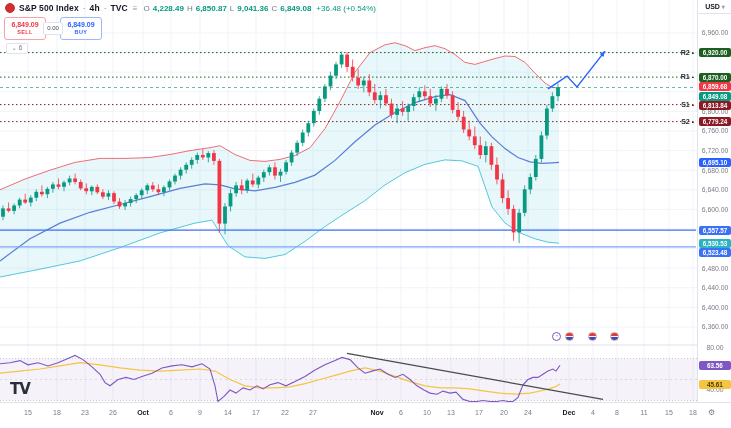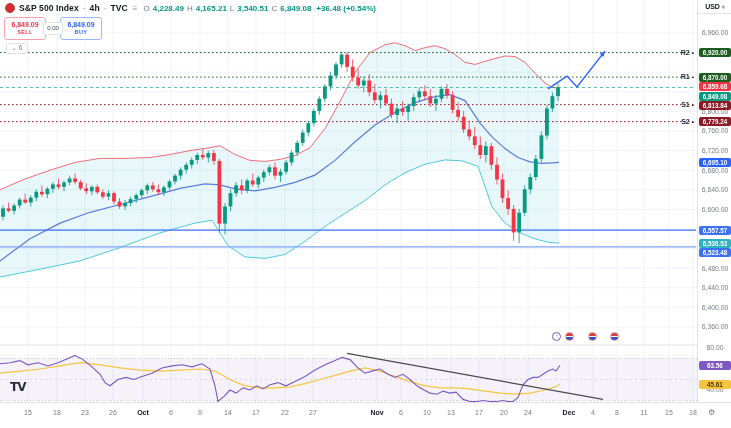--- a/index.html
+++ b/index.html
@@ -11,21 +11,21 @@
   #legend{position:absolute;left:5px;top:3px;display:flex;align-items:center;gap:4px;z-index:30;}
   #sym-logo{width:10px;height:10px;border-radius:50%;background:
     linear-gradient(180deg,#d32f2f 0 20%,#fff 20% 30%,#d32f2f 30% 45%,#fff 45% 55%,#d32f2f 55% 100%);
     border:1px solid #c62828;box-sizing:border-box;}
   .ttl{font-size:8.5px;font-weight:700;color:#131722;letter-spacing:.1px;}
   .sep{font-size:8.5px;color:#787b86;}
   #legend-menu{font-size:8px;color:#9598a1;margin-left:1px;}
   #ohlc{display:flex;gap:3px;margin-left:2px;}
   #ohlc .lb{font-size:8px;color:#787b86;}
   #ohlc .vl{font-size:8px;color:#089981;font-weight:600;}
-  #chg{font-size:8px;color:#089981;font-weight:700;margin-left:1px;}
+  #chg{font-size:8px;color:#089981;font-weight:400;margin-left:1px;}
   
   #tpanel{position:absolute;left:4px;top:17px;display:flex;align-items:center;z-index:30;}
   .tbtn{width:40px;height:21px;border-radius:3px;background:#fff;text-align:center;cursor:pointer;}
   .tbtn .p{font-size:7px;font-weight:700;line-height:9px;margin-top:2px;}
   .tbtn .l{font-size:5.5px;font-weight:700;line-height:7px;letter-spacing:.4px;}
   #sellbtn{border:1px solid #f7a1a8;color:#f23645;}
   #buybtn{border:1px solid #9db8f8;color:#2962ff;}
   #spread{width:18px;height:11px;margin:0 -3px;background:#fff;border:1px solid #e0e3eb;border-radius:2px;
           font-size:6px;color:#434651;text-align:center;line-height:10px;z-index:31;}
   #legend-more{position:absolute;left:6px;top:43px;width:20px;height:9px;border:1px solid #e0e3eb;border-radius:2px;
@@ -38,21 +38,21 @@
   .ptick{position:absolute;left:0;width:34px;text-align:center;font-size:6.8px;color:#787b86;}
   .pbadge{position:absolute;left:1px;width:32px;height:9px;border-radius:2px;color:#fff;
           font-size:6.3px;font-weight:700;text-align:center;line-height:9px;}
   .pivlab{position:absolute;width:20px;text-align:right;font-size:7px;font-weight:700;color:#2a2e39;z-index:21;}
   
   #taxis{position:absolute;left:0;top:402px;width:731px;height:26px;border-top:1px solid #e0e3eb;background:#fff;z-index:20;}
   .tlab{position:absolute;top:6px;font-size:7px;color:#787b86;transform:translateX(-50%);}
   .tlab.m{color:#131722;font-weight:700;}
   #gear{position:absolute;left:708px;top:5px;font-size:8px;color:#787b86;cursor:pointer;}
   
-  #wm{position:absolute;left:10px;top:380px;font-size:12px;font-weight:900;color:#2a2e39;
+  #wm{position:absolute;left:10px;top:380px;font-size:15px;font-weight:900;color:#2a2e39;
       letter-spacing:-1px;z-index:25;font-family:"DejaVu Sans",sans-serif;}
   
   .evt{position:absolute;width:9px;height:9px;border-radius:50%;box-sizing:border-box;z-index:24;}
   .evt.flag{background:linear-gradient(180deg,#d6403a 0 36%,#f5f7fa 36% 58%,#2b50c8 58% 100%);border:1px solid #e3909a;}
   .evt.purple{background:#fff;border:1px solid #7e57c2;color:#7e57c2;font-size:6px;line-height:7px;text-align:center;}
 </style>
 </head>
 <body>
 
 <div id="app">
@@ -328,23 +328,23 @@
     <span class="ttl">S&amp;P 500 Index</span>
     <span class="sep">·</span>
     <span class="ttl">4h</span>
     <span class="sep">·</span>
     <span class="ttl">TVC</span>
     <span id="legend-menu">≡</span>
     <span id="ohlc">
         <span class="lb">O</span>
         <span class="vl">4,228.49</span>
         <span class="lb">H</span>
-        <span class="vl">4,165.21</span>
+        <span class="vl">6,850.87</span>
         <span class="lb">L</span>
-        <span class="vl">3,540.51</span>
+        <span class="vl">9,041.36</span>
         <span class="lb">C</span>
         <span class="vl">6,849.08</span>
       </span>
     <span id="chg">+36.48 (+0.54%)</span>
   </div>
 
   <div id="tpanel">
     <div class="tbtn" id="sellbtn">
       <div class="p">6,849.09</div>
       <div class="l">SELL</div>

